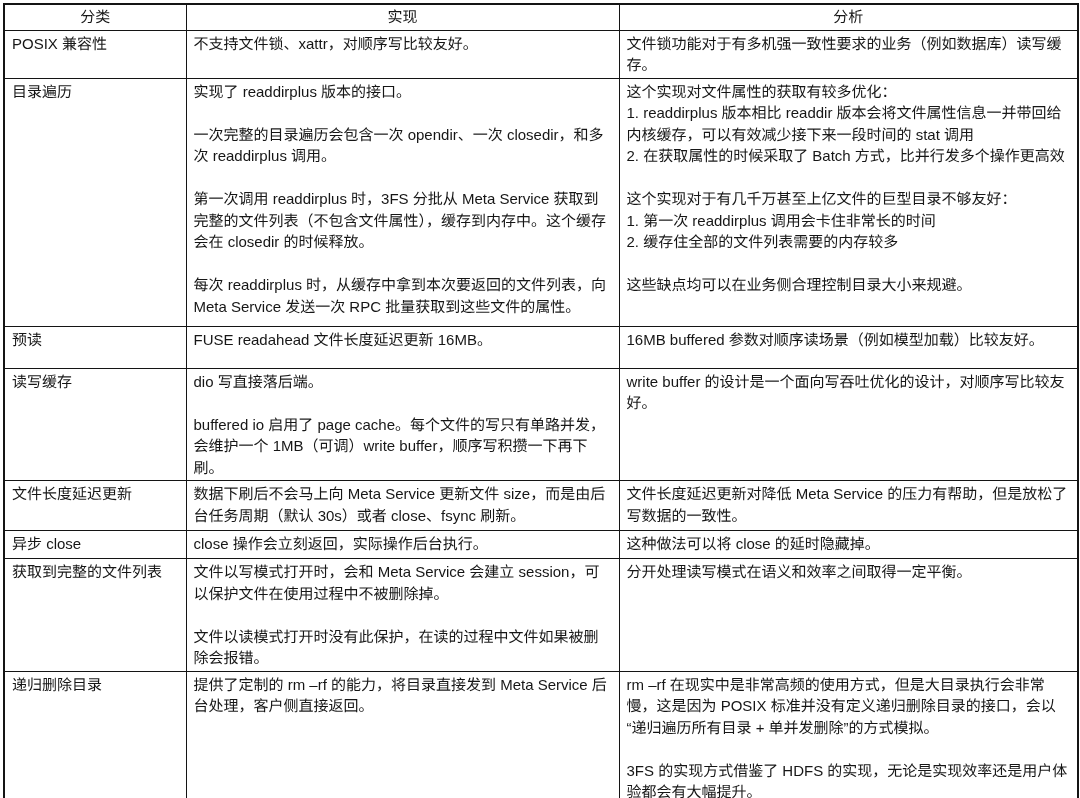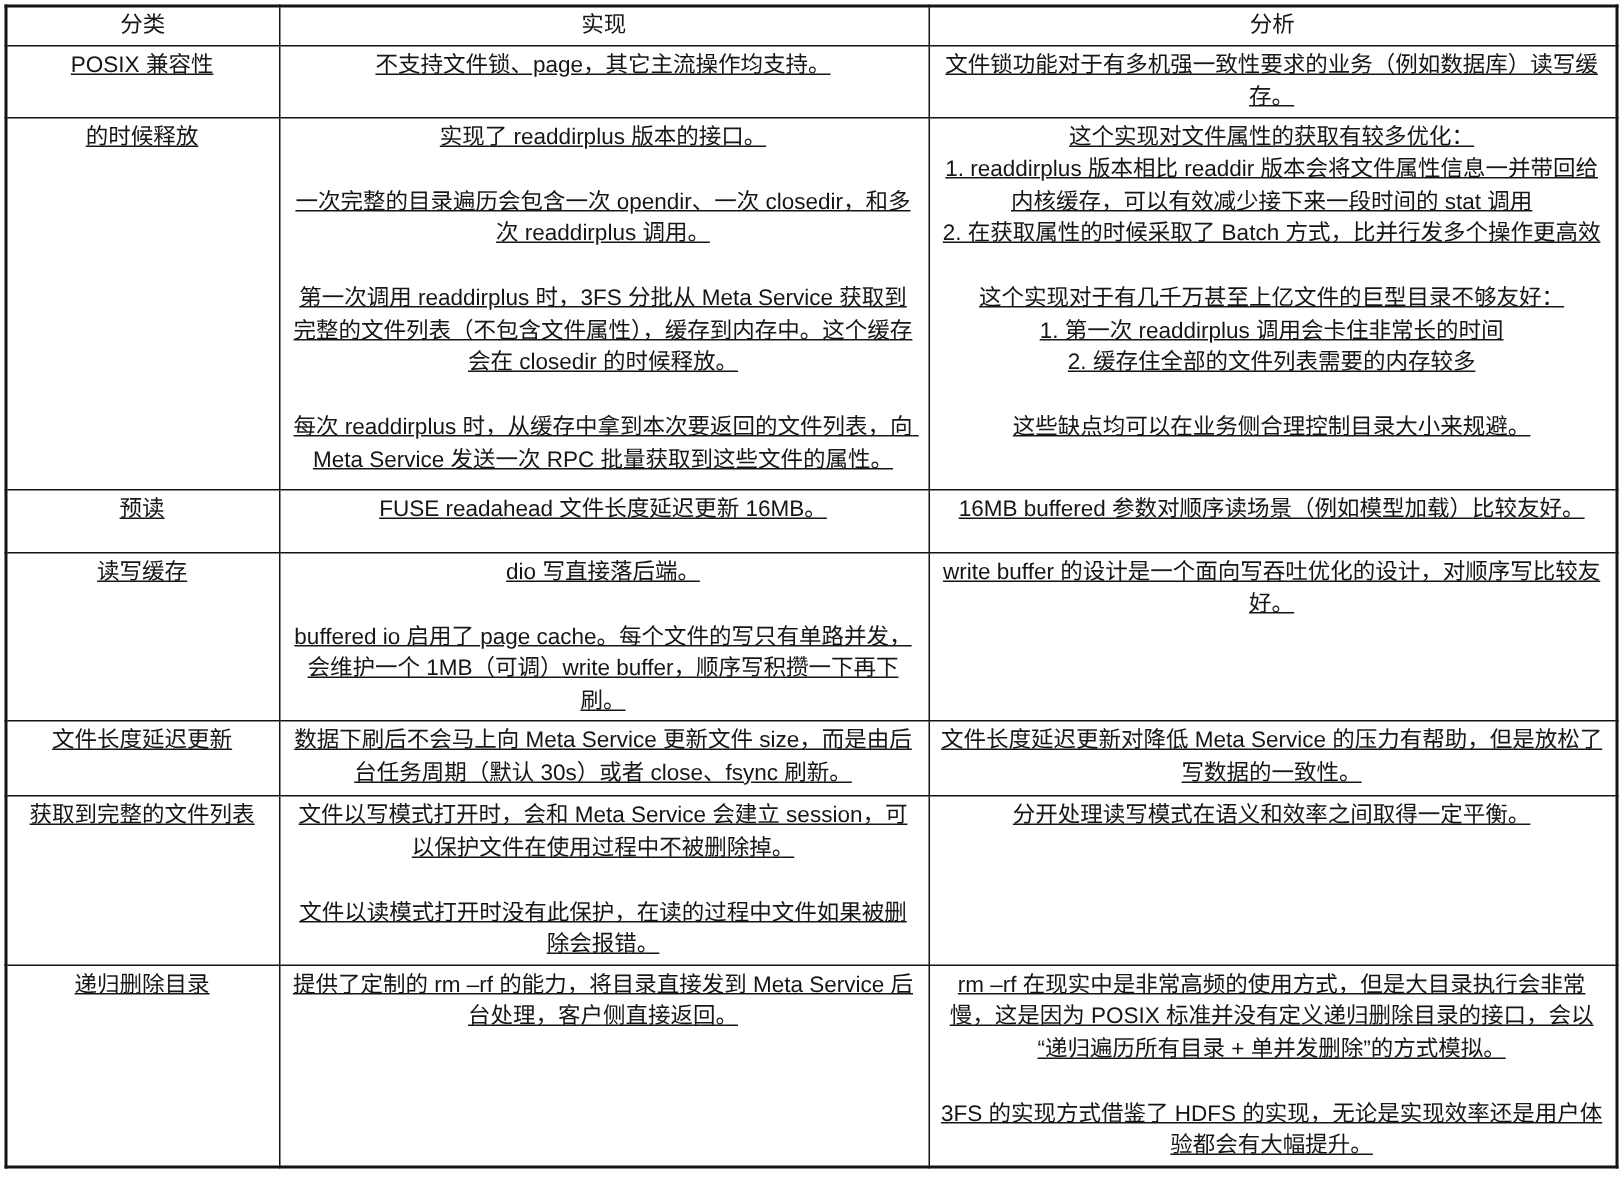--- a/index.html
+++ b/index.html
@@ -33,24 +33,23 @@
     vertical-align: top;
     box-sizing: border-box;
     overflow: hidden;
   }
   th {
     text-align: center;
     padding: 1px 6px 2px 6px;
     height: 25px;
   }
   td {
-    text-align: center;
+    text-align: left;
     padding: 2px 8px 2px 7px;
     white-space: pre-wrap;
-    text-decoration: underline;
   }
   tr.row-h0 { height: 44px; }
   tr.row-h1 { height: 248px; }
   tr.row-h2 { height: 42px; }
   tr.row-h3 { height: 110px; }
   tr.row-h4 { height: 50px; }
   tr.row-h5 { height: 28px; }
   tr.row-h6 { height: 104px; }
   tr.row-h7 { height: 134px; }
 </style>
@@ -67,25 +66,25 @@
     <thead>
       <tr>
         <th>分类</th>
         <th>实现</th>
         <th>分析</th>
       </tr>
     </thead>
     <tbody>
       <tr class="row-h0">
         <td>POSIX 兼容性</td>
-        <td>不支持文件锁、page，其它主流操作均支持。</td>
+        <td>不支持文件锁、xattr，对顺序写比较友好。</td>
         <td>文件锁功能对于有多机强一致性要求的业务（例如数据库）读写缓存。</td>
       </tr>
       <tr class="row-h1">
-        <td>的时候释放</td>
+        <td>目录遍历</td>
         <td>实现了 readdirplus 版本的接口。
 
 一次完整的目录遍历会包含一次 opendir、一次 closedir，和多次 readdirplus 调用。
 
 第一次调用 readdirplus 时，3FS 分批从 Meta Service 获取到完整的文件列表（不包含文件属性），缓存到内存中。这个缓存会在 closedir 的时候释放。
 
 每次 readdirplus 时，从缓存中拿到本次要返回的文件列表，向 Meta Service 发送一次 RPC 批量获取到这些文件的属性。</td>
         <td>这个实现对文件属性的获取有较多优化：
 1. readdirplus 版本相比 readdir 版本会将文件属性信息一并带回给内核缓存，可以有效减少接下来一段时间的 stat 调用
 2. 在获取属性的时候采取了 Batch 方式，比并行发多个操作更高效
@@ -106,20 +105,25 @@
         <td>dio 写直接落后端。
 
 buffered io 启用了 page cache。每个文件的写只有单路并发，会维护一个 1MB（可调）write buffer，顺序写积攒一下再下刷。</td>
         <td>write buffer 的设计是一个面向写吞吐优化的设计，对顺序写比较友好。</td>
       </tr>
       <tr class="row-h4">
         <td>文件长度延迟更新</td>
         <td>数据下刷后不会马上向 Meta Service 更新文件 size，而是由后台任务周期（默认 30s）或者 close、fsync 刷新。</td>
         <td>文件长度延迟更新对降低 Meta Service 的压力有帮助，但是放松了写数据的一致性。</td>
       </tr>
+      <tr class="row-h5">
+        <td>异步 close</td>
+        <td>close 操作会立刻返回，实际操作后台执行。</td>
+        <td>这种做法可以将 close 的延时隐藏掉。</td>
+      </tr>
       <tr class="row-h6">
         <td>获取到完整的文件列表</td>
         <td>文件以写模式打开时，会和 Meta Service 会建立 session，可以保护文件在使用过程中不被删除掉。
 
 文件以读模式打开时没有此保护，在读的过程中文件如果被删除会报错。</td>
         <td>分开处理读写模式在语义和效率之间取得一定平衡。</td>
       </tr>
       <tr class="row-h7">
         <td>递归删除目录</td>
         <td>提供了定制的 rm –rf 的能力，将目录直接发到 Meta Service 后台处理，客户侧直接返回。</td>

